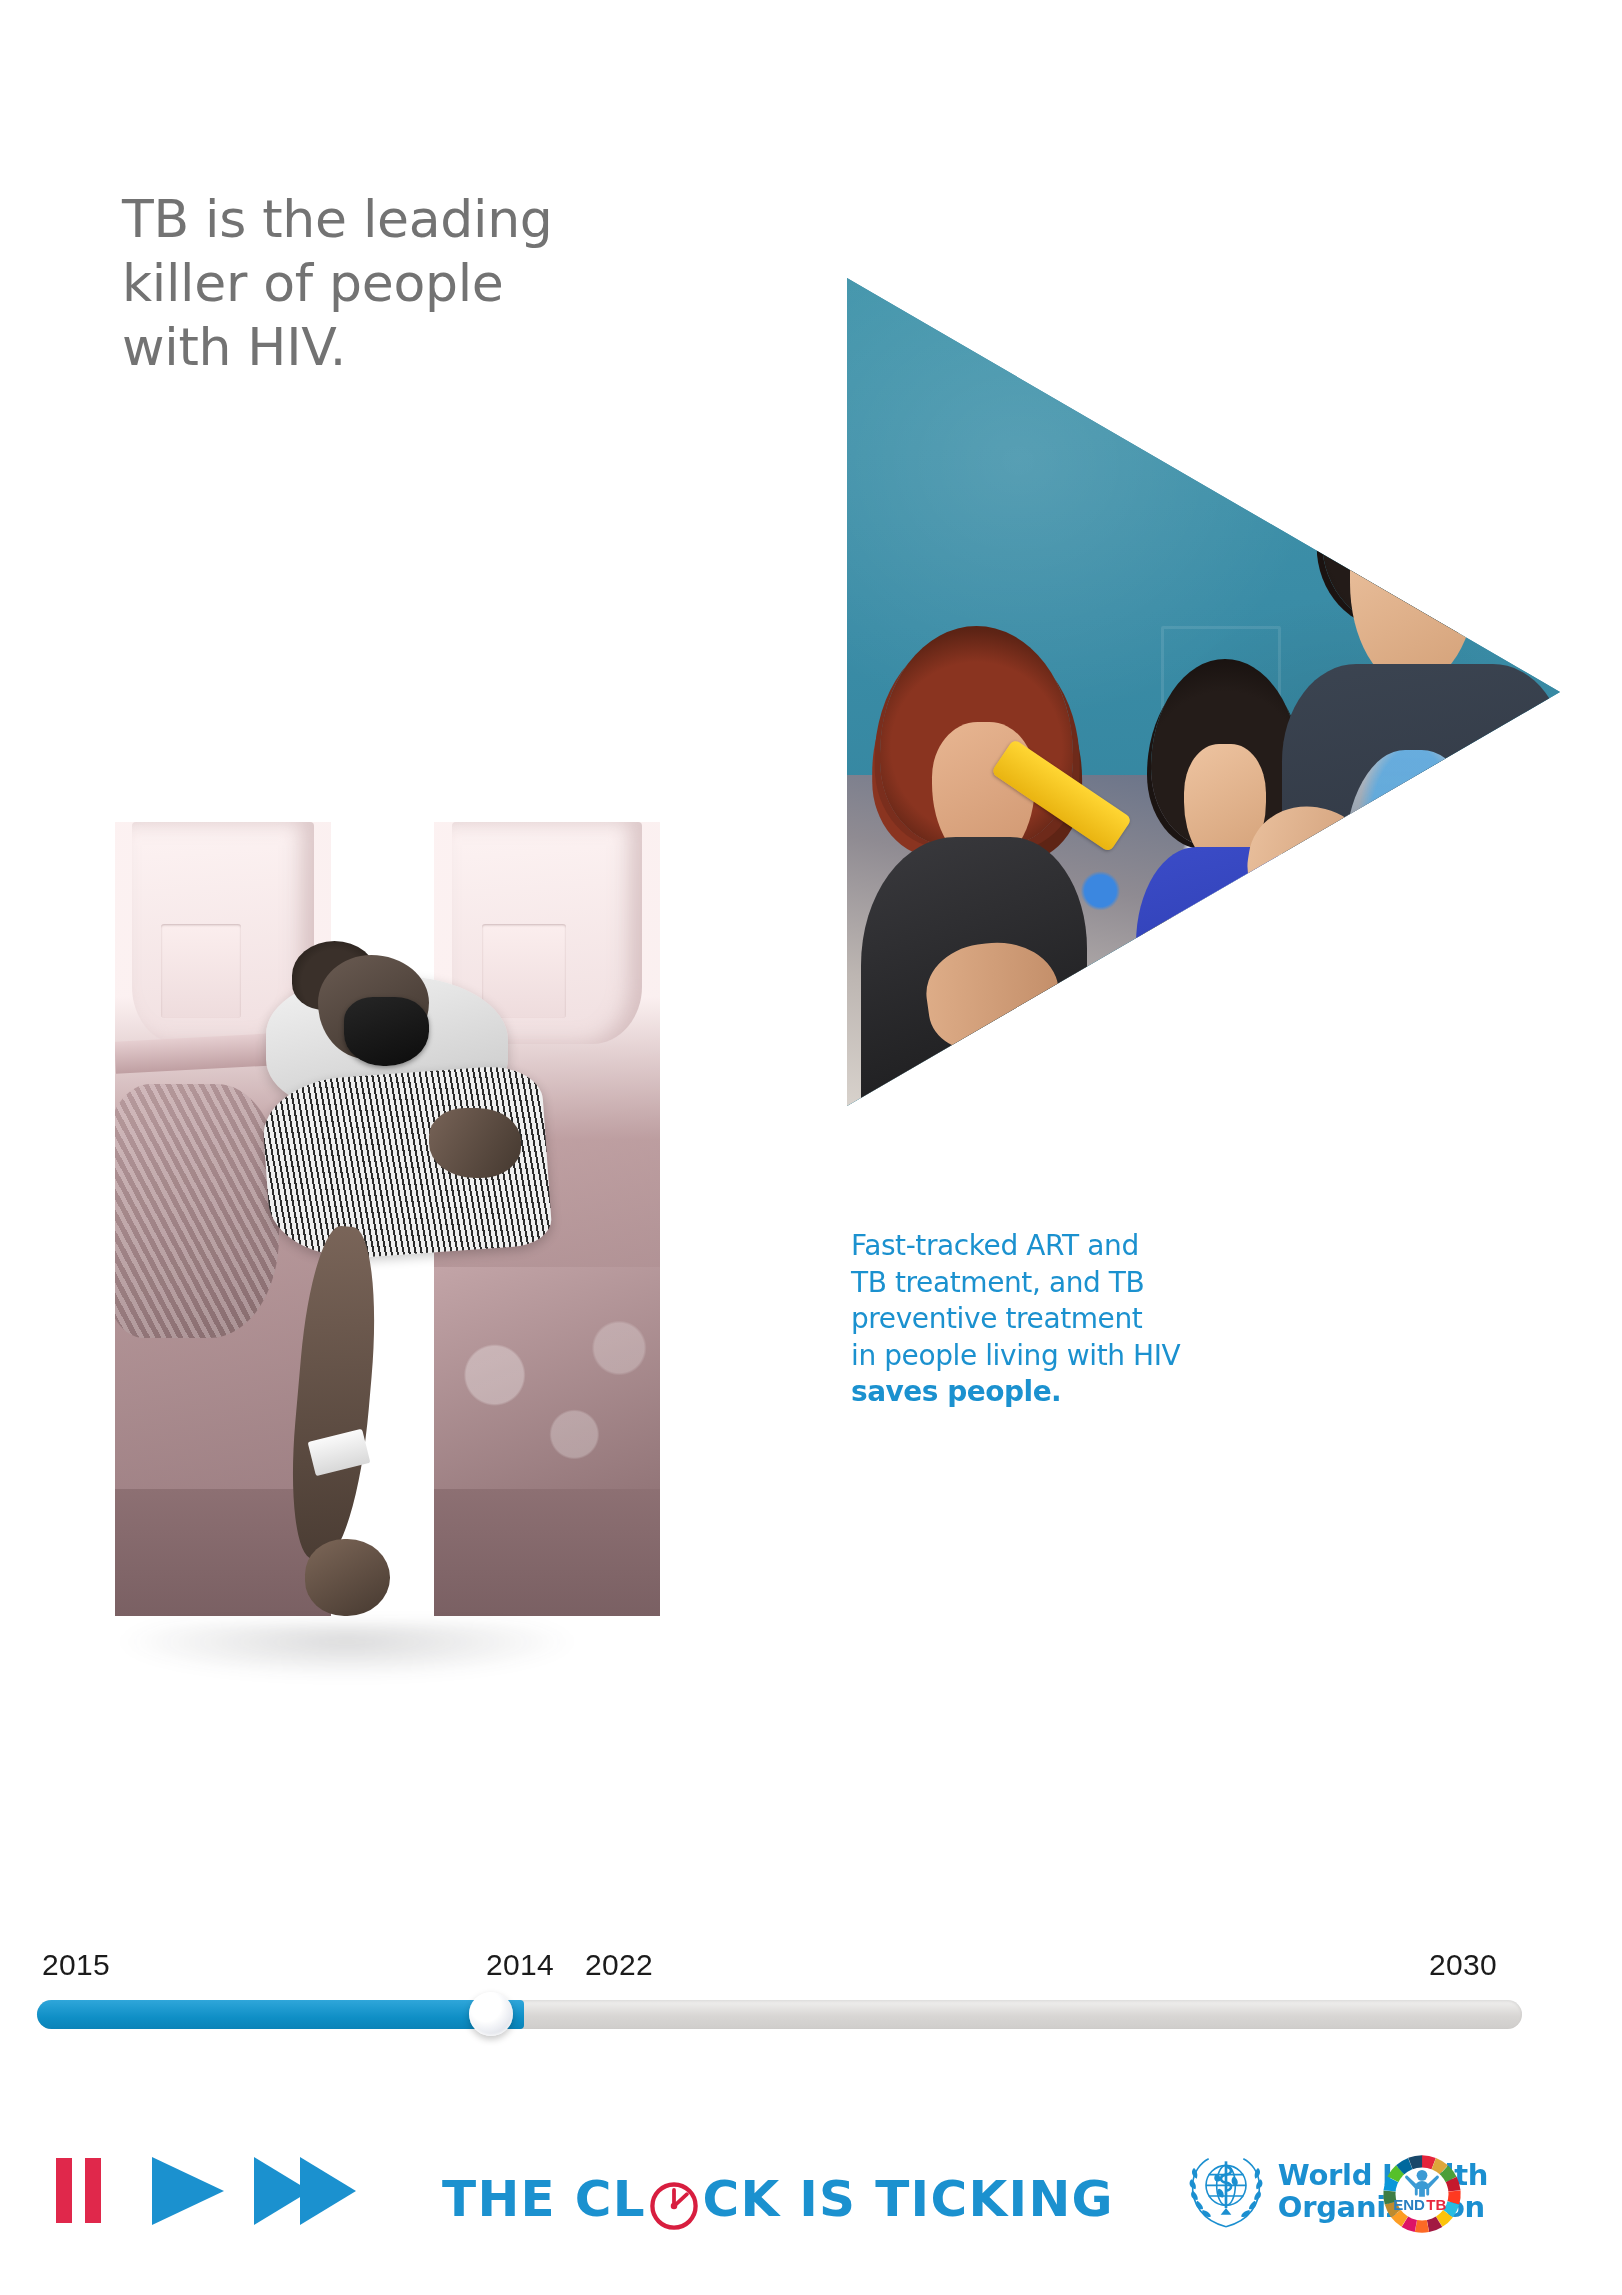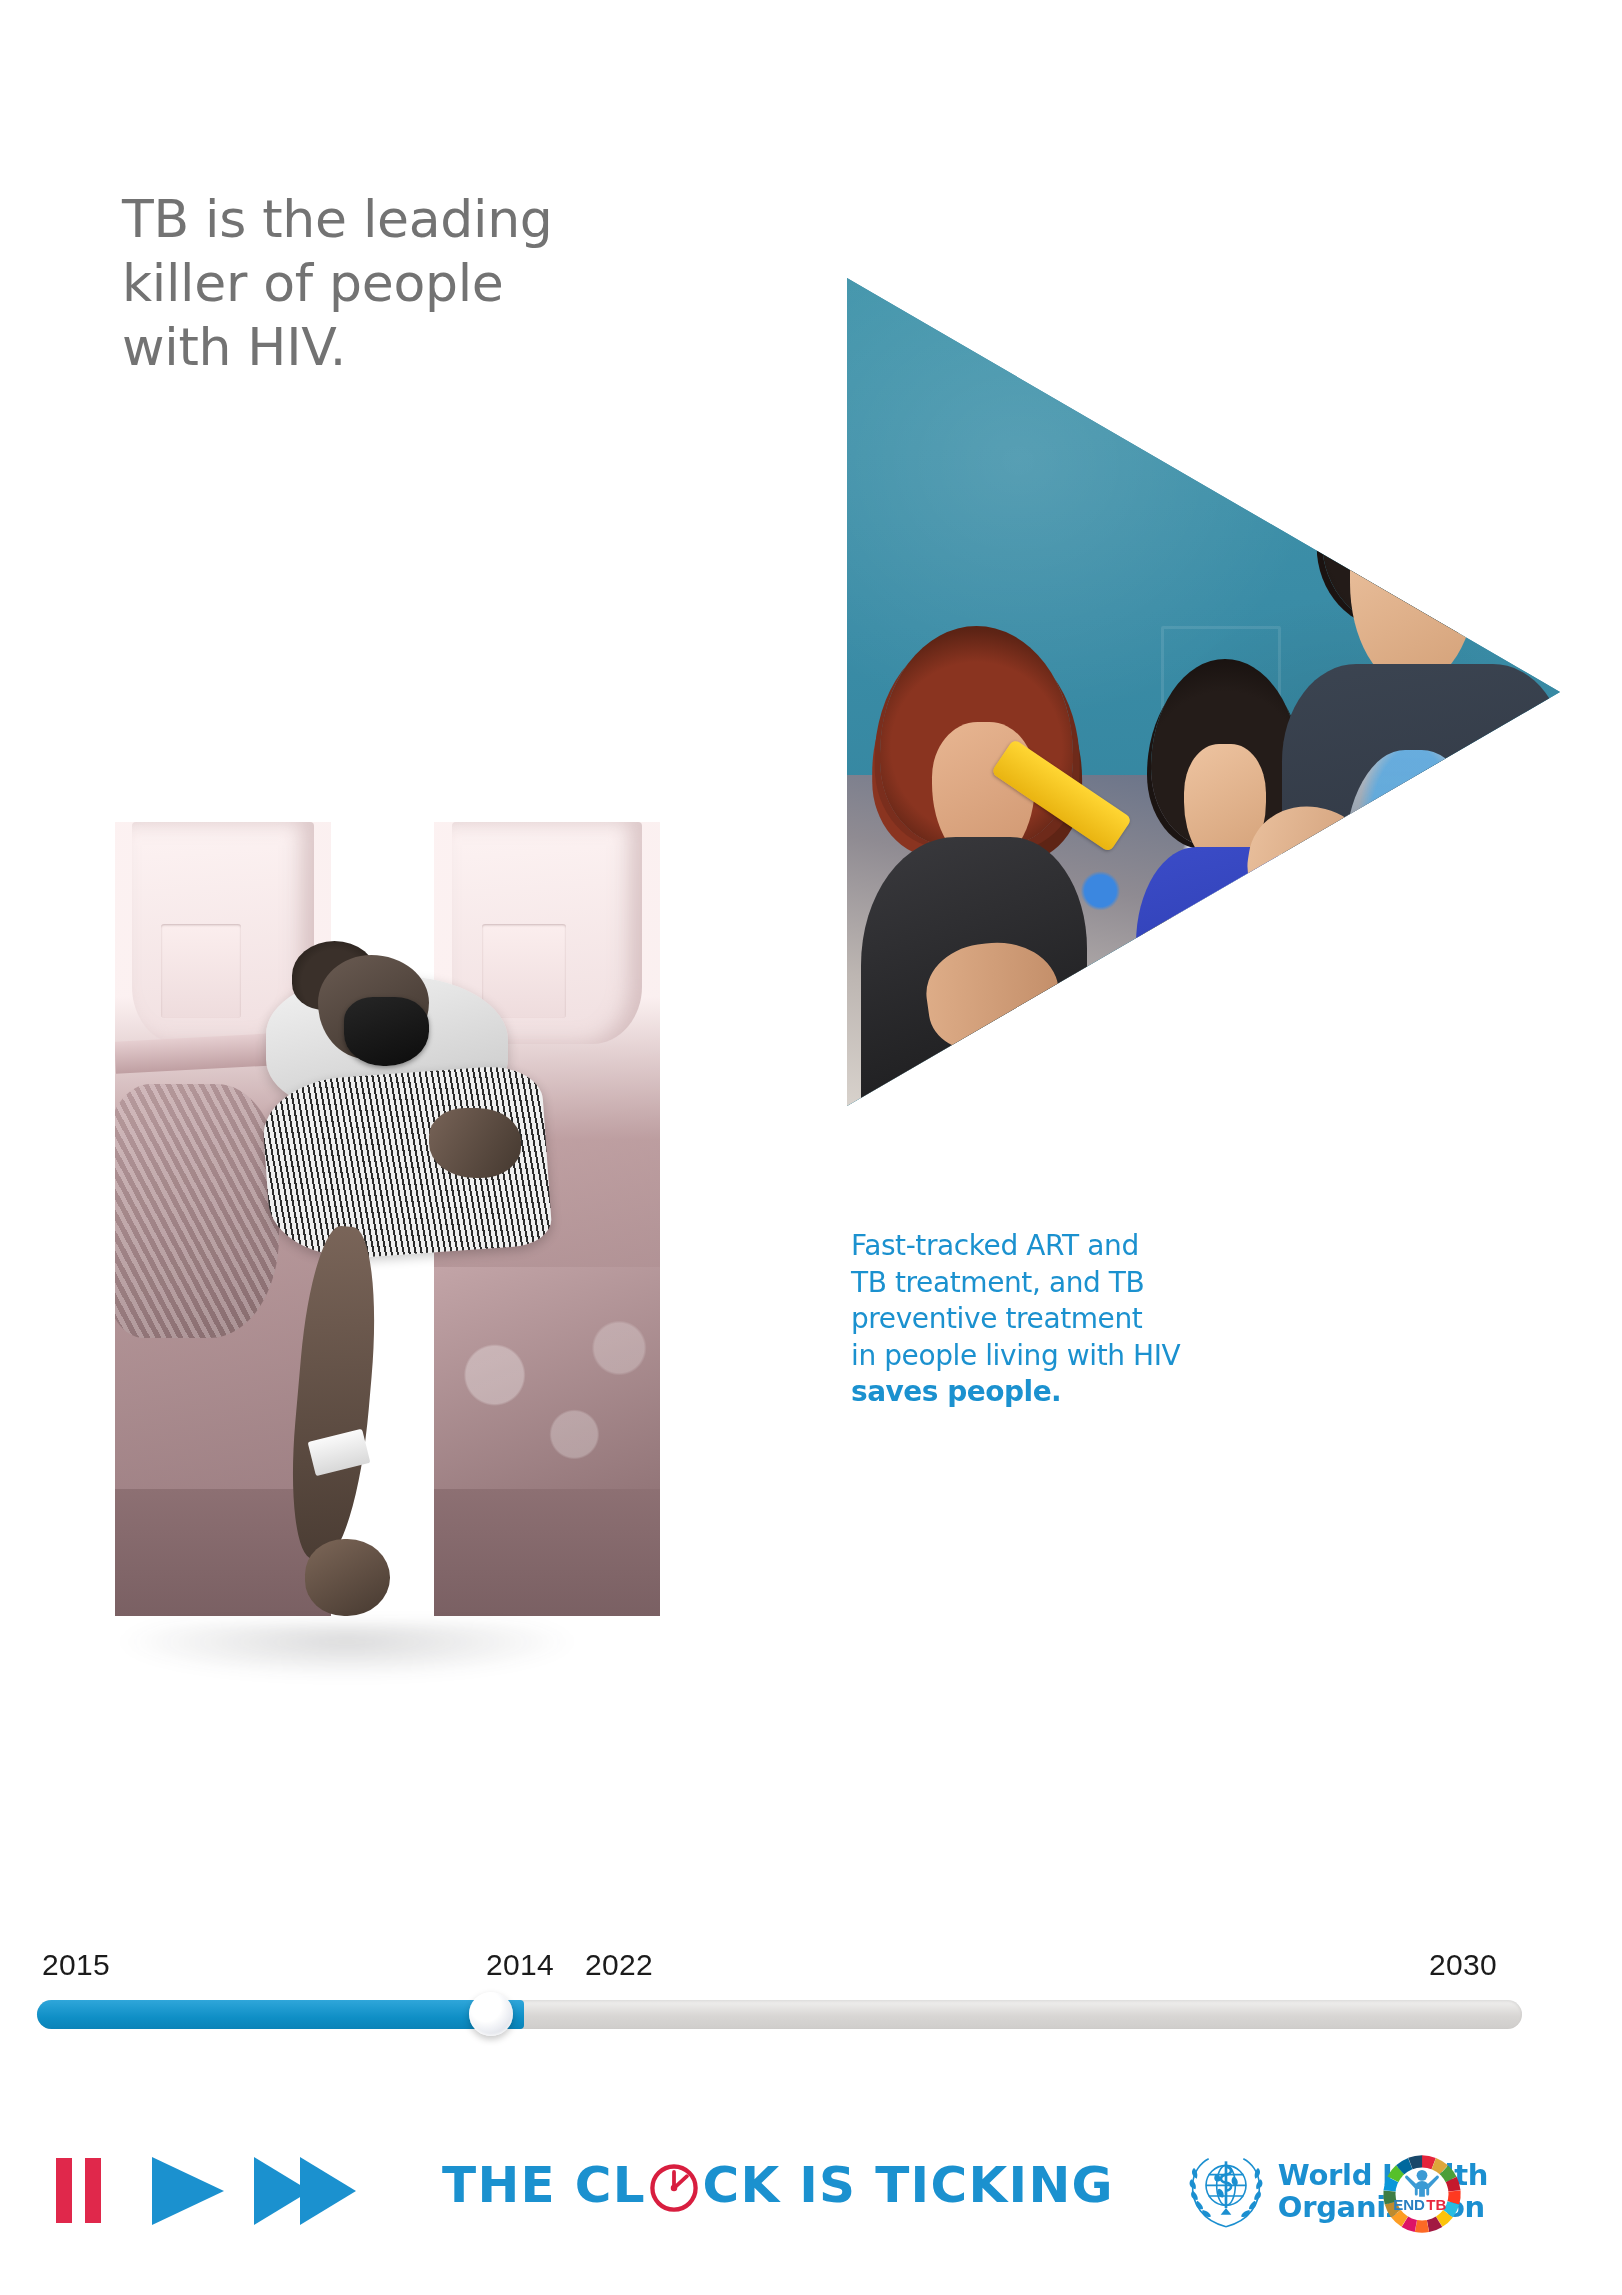--- a/index.html
+++ b/index.html
@@ -347,21 +347,21 @@
     background:#1b91cf;
     clip-path:polygon(0 0, 100% 50%, 0 100%);
   }
   .btn-ff i:nth-child(1){ left:0; }
   .btn-ff i:nth-child(2){ left:46px; }
 
   
   .tagline {
     position:absolute; left:442px; top:15.7px;
     height:72px;
-    display:flex; align-items:flex-start;
+    display:flex; align-items:flex-end;
     color:#1b91cf;
     font-family:"DejaVu Sans", sans-serif;
     font-size:50px; font-weight:700;
     letter-spacing:1.3px;
     white-space:nowrap;
   }
   .tagline .clockglyph{
     position:relative;
     display:inline-block;
     width:54px; height:54px;

